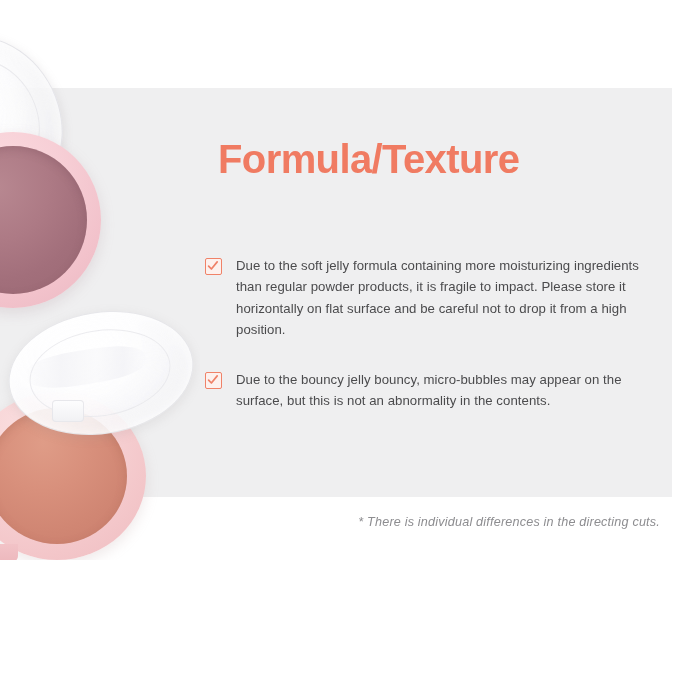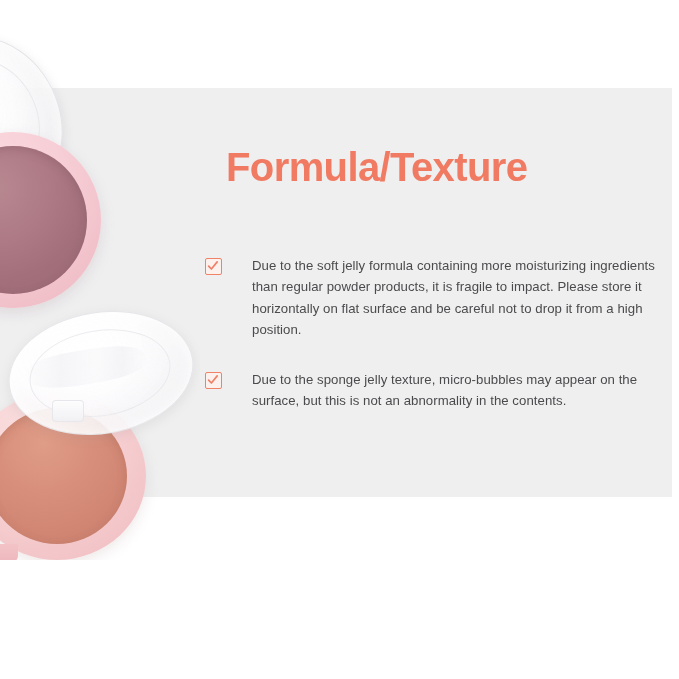--- a/index.html
+++ b/index.html
@@ -201,21 +201,21 @@
     top: 0;
     width: 474px;
     height: 679px;
   }
 
   .headline {
     position: absolute;
     left: 9px;
     top: 133px;
     width: 440px;
-    margin: 12px;
+    margin: 4px;
     font-family: "Liberation Sans", sans-serif;
     font-size: 40px;
     font-weight: bold;
     line-height: 1.14;
     letter-spacing: -0.6px;
     color: #f07b62;
   }
   .headline .line { display: block; }
 
   .checklist {
@@ -240,21 +240,21 @@
     background: #fdf1ee;
     position: relative;
     box-sizing: border-box;
   }
   .checkbox svg {
     position: absolute;
     left: 1px;
     top: 1px;
   }
   .check-text {
-    margin-left: 30px;
+    margin-left: 14px;
     font-size: 13.2px;
     line-height: 1.62;
     color: #4b4b4d;
     letter-spacing: 0.05px;
   }
 
   .footnotes {
     position: absolute;
     left: 0px;
     top: 512px;
@@ -313,23 +313,24 @@
         </span>
         <span class="check-text">Due to the soft jelly formula containing more moisturizing ingredients than regular powder products, it is fragile to impact. Please store it horizontally on flat surface and be careful not to drop it from a high position.</span>
       </div>
 
       <div class="check-item">
         <span class="checkbox">
           <svg width="12" height="12" viewBox="0 0 12 12" aria-hidden="true">
             <path d="M1.6 6.1 L4.4 9.0 L10.2 1.9" fill="none" stroke="#ef8168" stroke-width="1.7" stroke-linecap="round" stroke-linejoin="round"></path>
           </svg>
         </span>
-        <span class="check-text">Due to the sponge jelly texture, micro-bubbles may appear on the surface, but this is not an abnormality in the contents.</span>
+        <span class="check-text">Due to the bouncy jelly bouncy, micro-bubbles may appear on the surface, but this is not an abnormality in the contents.</span>
       </div>
 
     </div>
 
     <div class="footnotes">
+      <div class="footnote">* There is individual differences in the directing cuts.</div>
     </div>
 
   </div>
 
 </div>
 
 </body></html>

